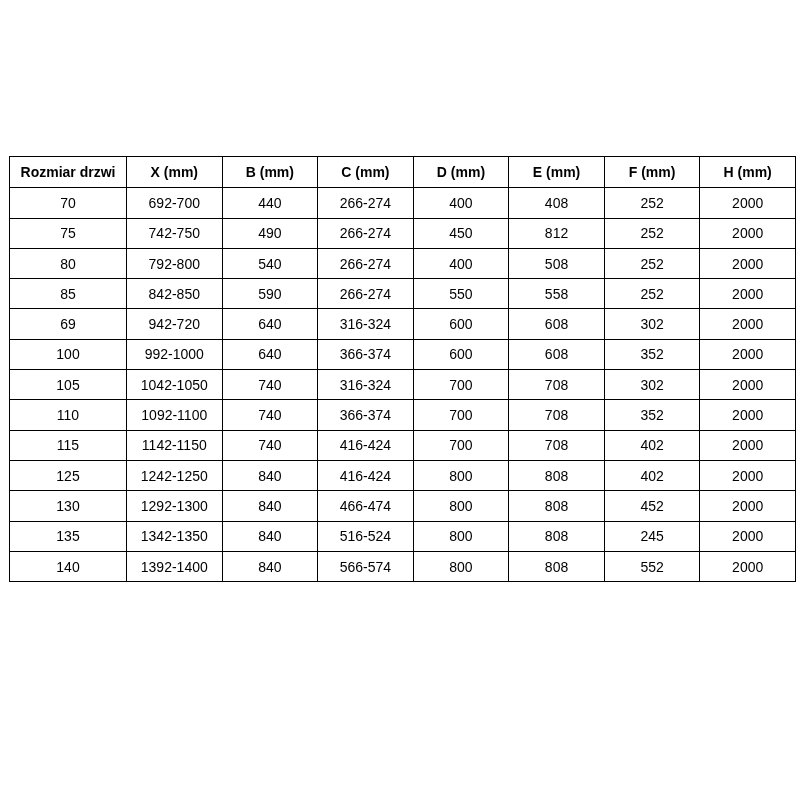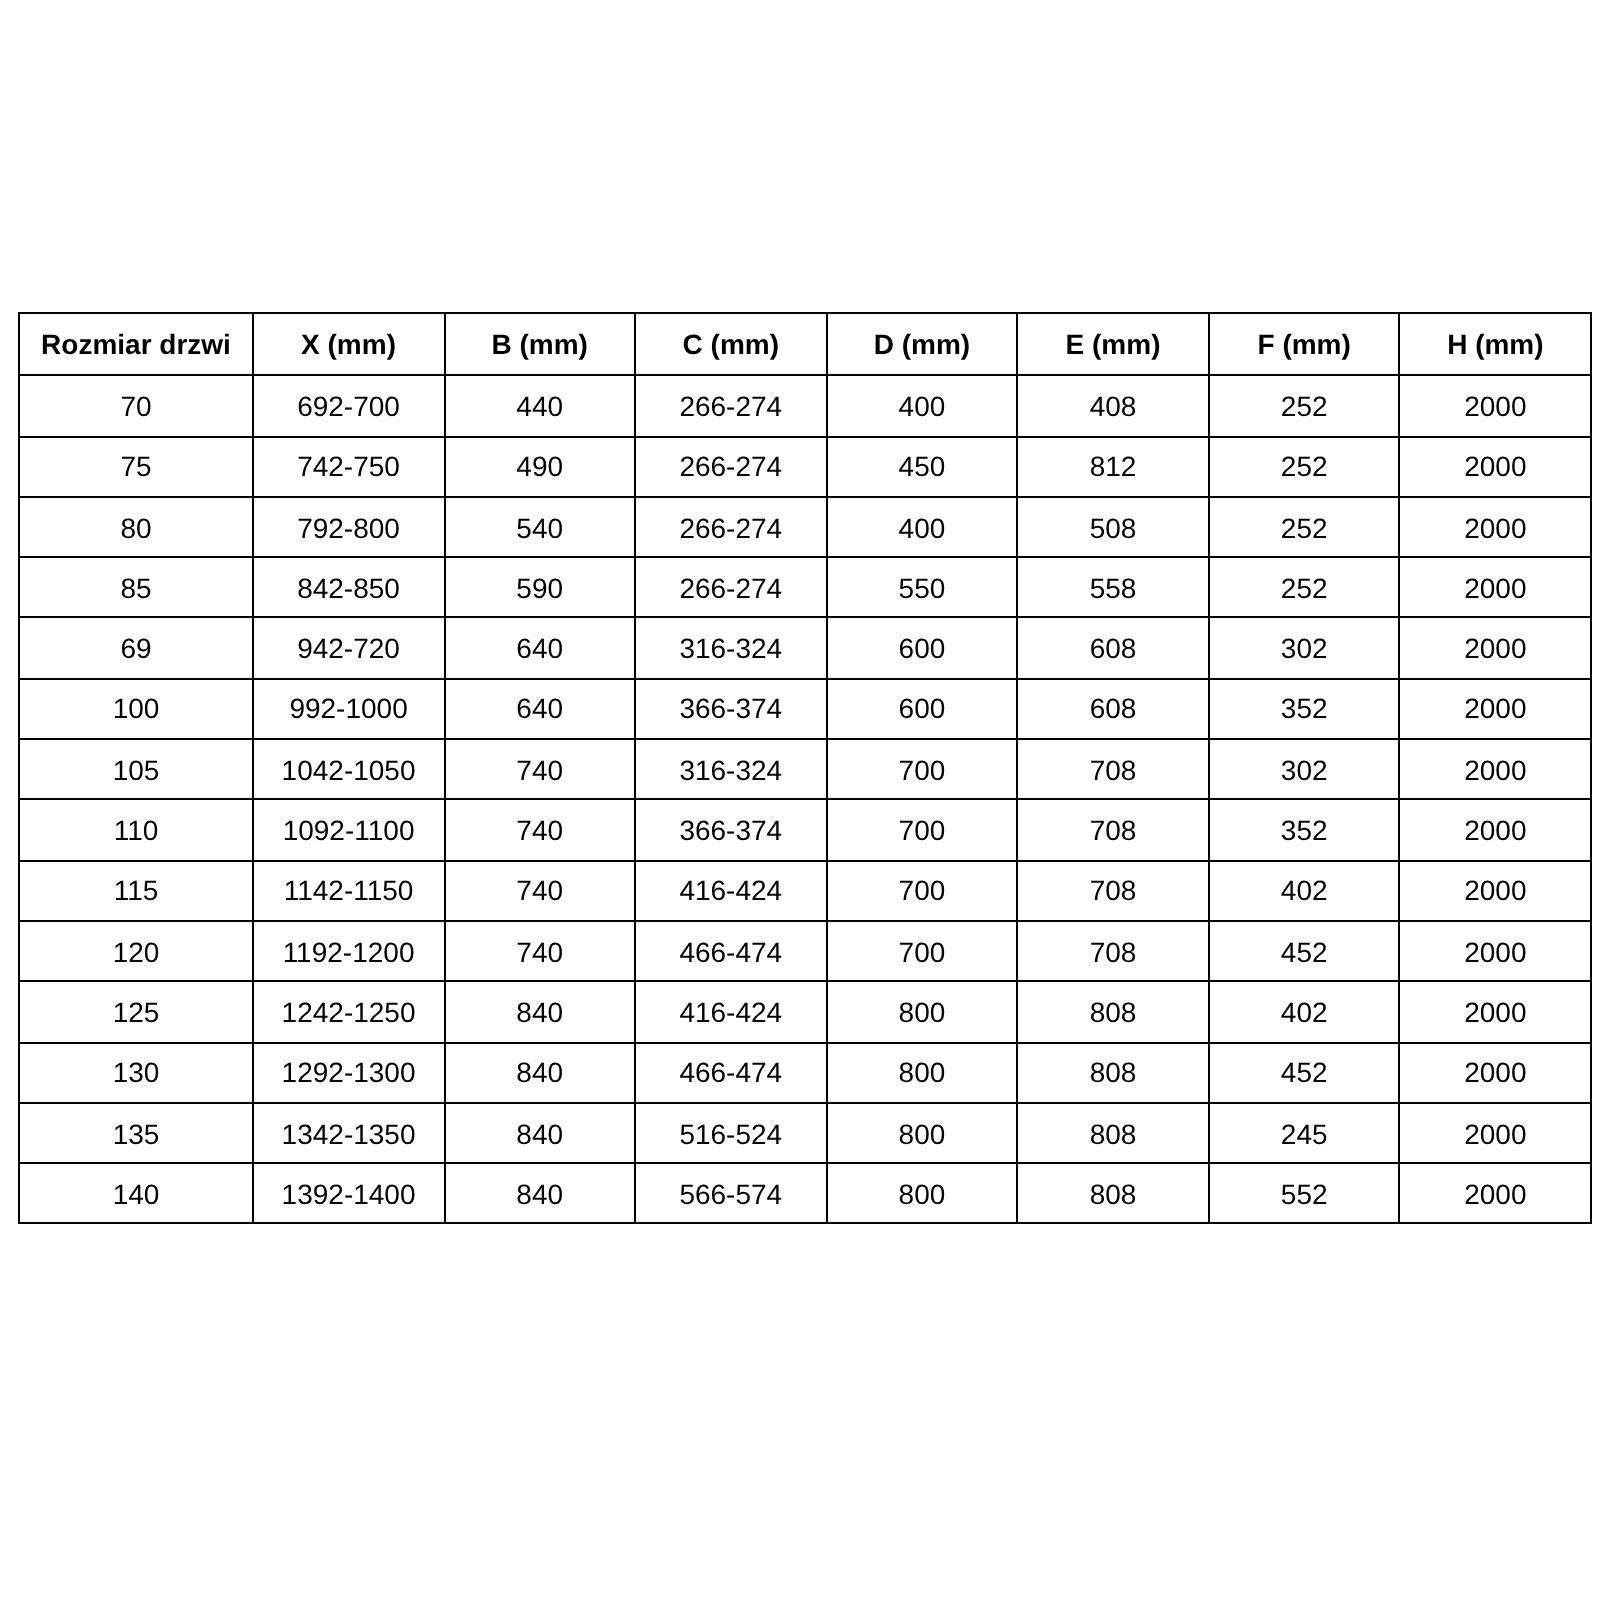--- a/index.html
+++ b/index.html
@@ -158,30 +158,20 @@
             <td>115</td>
             <td>1142-1150</td>
             <td>740</td>
             <td>416-424</td>
             <td>700</td>
             <td>708</td>
             <td>402</td>
             <td>2000</td>
           </tr>
           <tr>
-            <td>120</td>
-            <td>1192-1200</td>
-            <td>740</td>
-            <td>466-474</td>
-            <td>700</td>
-            <td>708</td>
-            <td>452</td>
-            <td>2000</td>
-          </tr>
-          <tr>
             <td>125</td>
             <td>1242-1250</td>
             <td>840</td>
             <td>416-424</td>
             <td>800</td>
             <td>808</td>
             <td>402</td>
             <td>2000</td>
           </tr>
           <tr>

